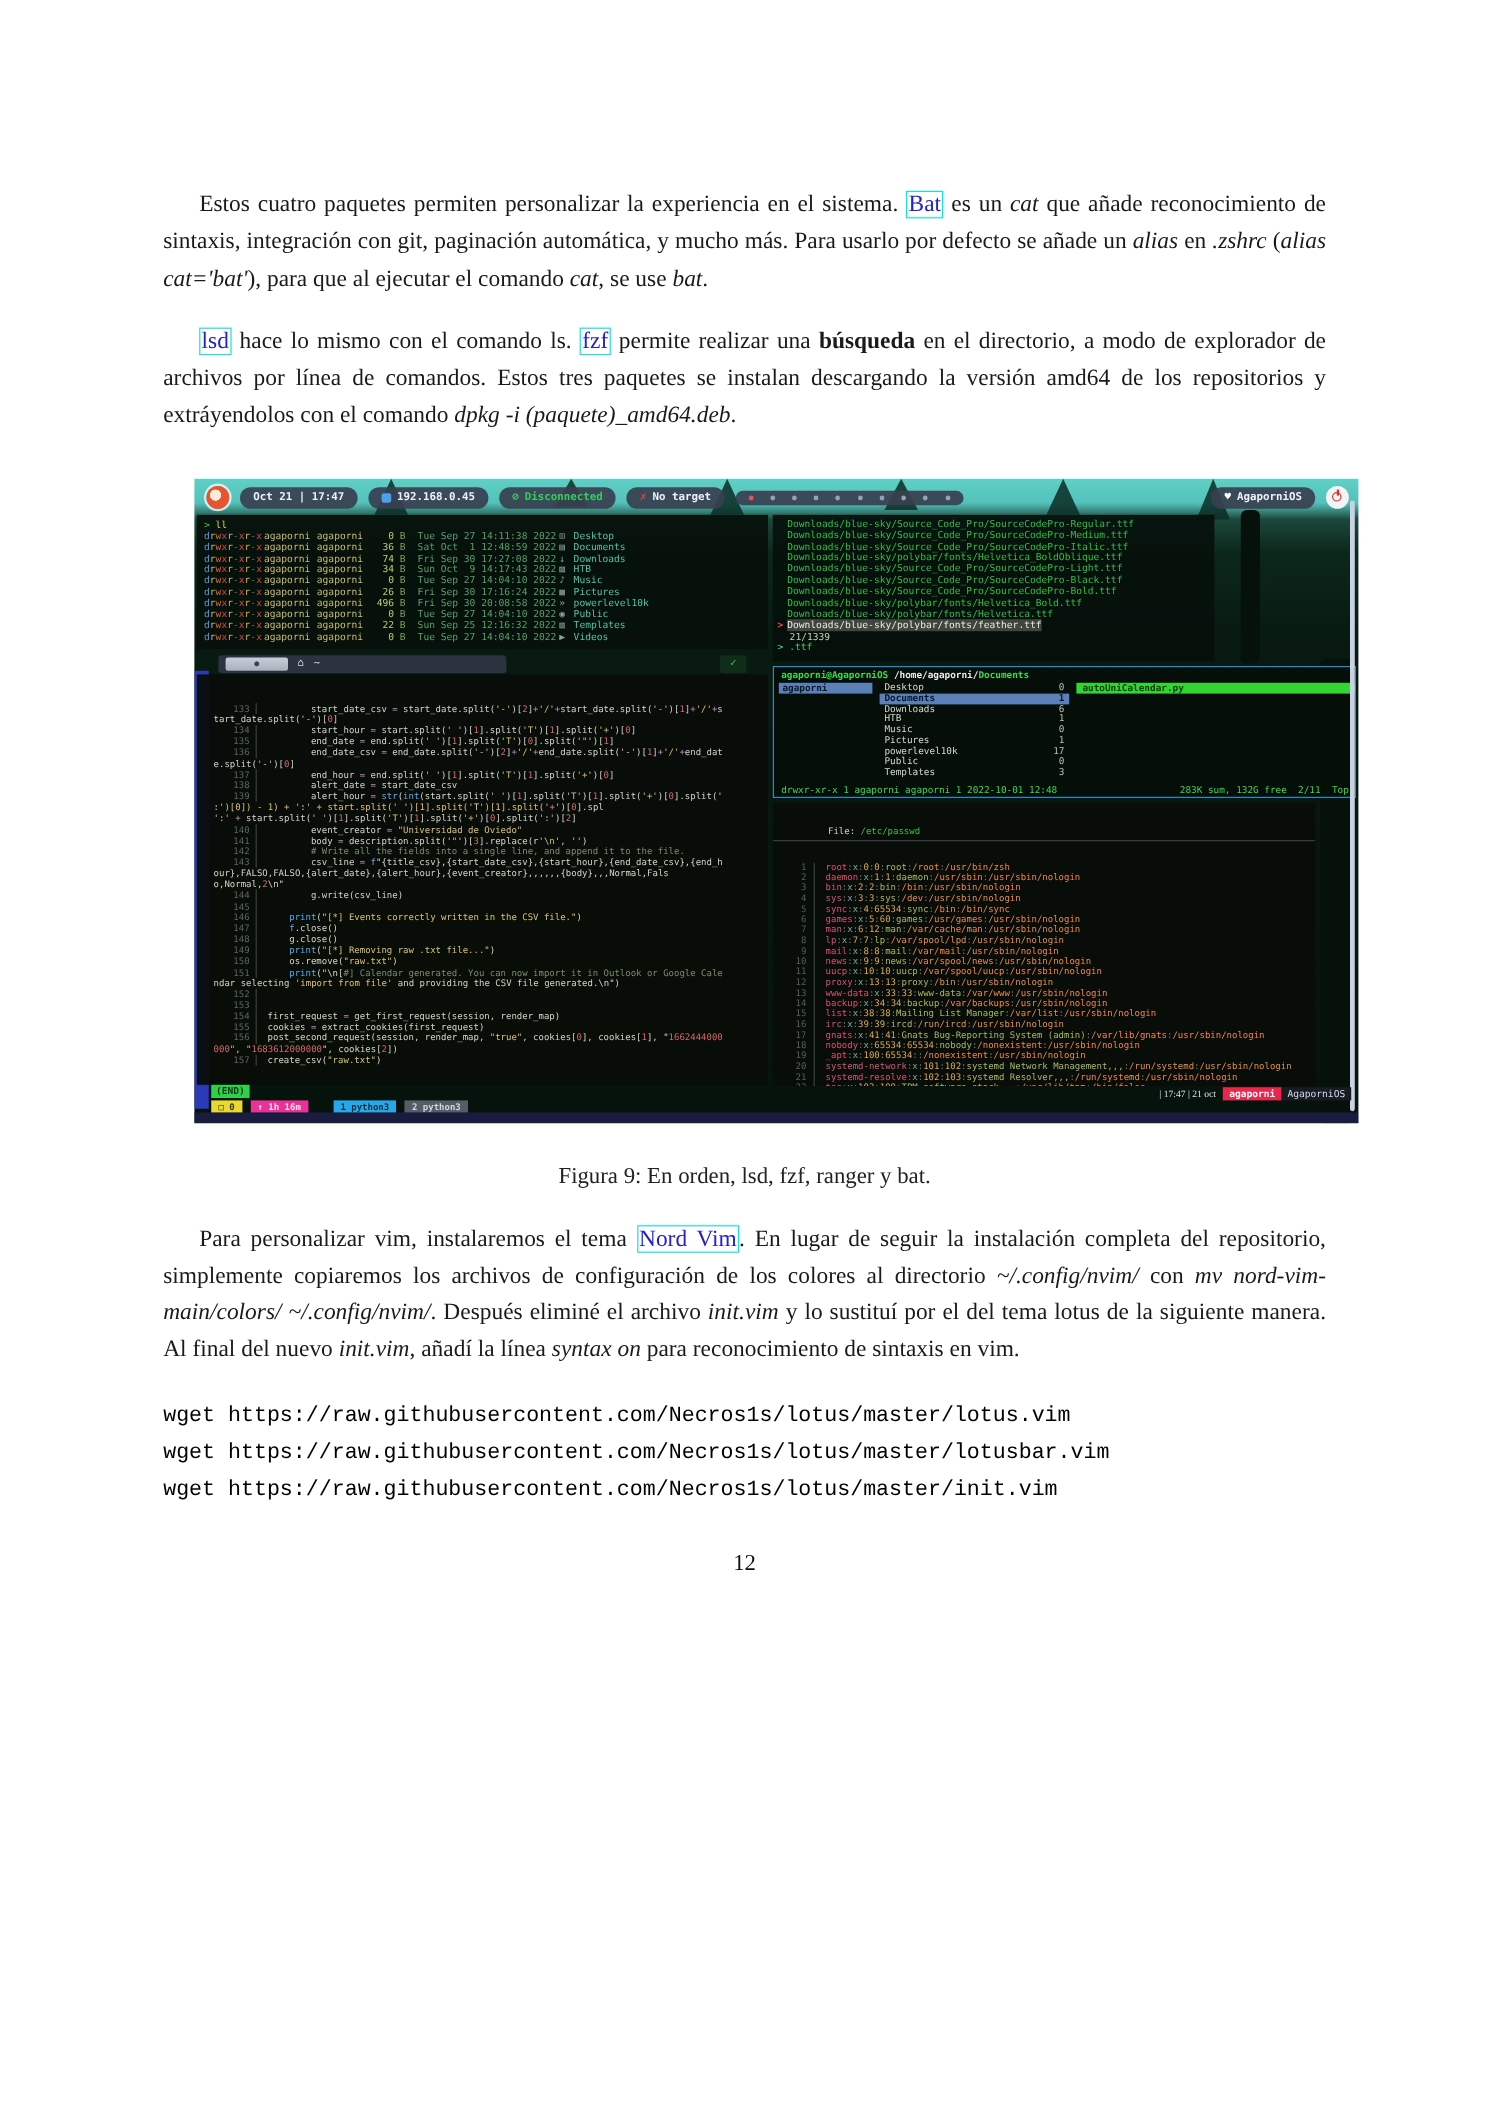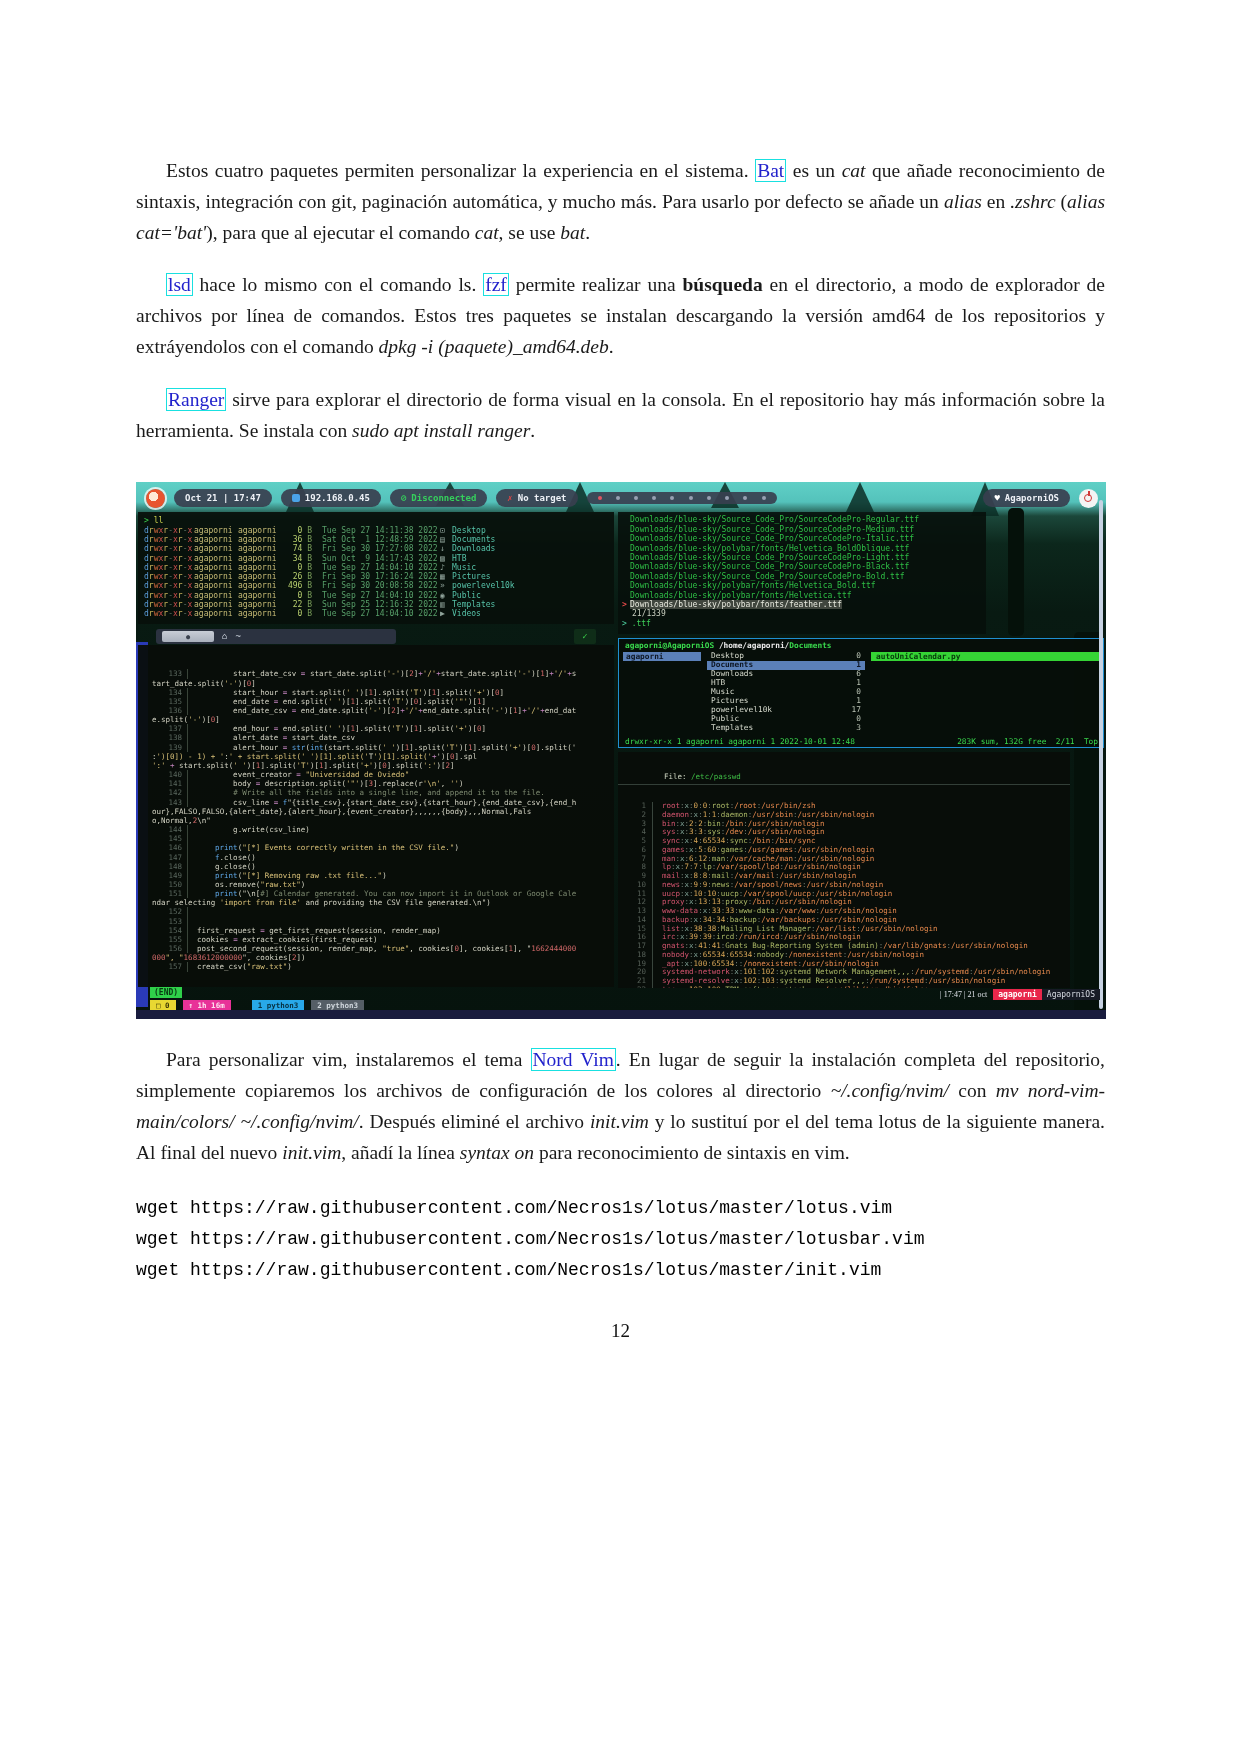--- a/index.html
+++ b/index.html
@@ -12,21 +12,21 @@
   .p1{margin-top:26px;} .p2{margin-top:22px;} .p3{margin-top:22px;} .p4{margin-top:26px;}
   .doclink{color:#2222cc;border:1.5px solid #19e0e0;padding:0 1px;cursor:pointer;}
   .caption{margin-top:34px;text-align:center;font-size:19px;color:#222;}
   .sec18{padding-top:84px;}
   .codeblock{margin-top:24px;font-family:"Liberation Mono",monospace;font-size:18px;line-height:31px;color:#000;}
   .pagenum{margin-top:34px;text-align:center;font-size:19px;}
 
   
   .shot{position:relative;width:970px;height:537px;margin-top:36px;overflow:hidden;
     background:linear-gradient(180deg,#5fd0c6 0px,#54c2bb 20px,#1b473a 34px,#0c271c 62px,#081a12 130px,#06130d 100%);
-    font-family:"DejaVu Sans Mono",monospace;}
+    font-family:"DejaVu Sans Mono",monospace;margin-left:26px;}
   .pine{position:absolute;width:0;height:0;border-left:14px solid transparent;border-right:14px solid transparent;border-bottom:30px solid rgba(10,45,36,.85);top:0;}
   .trunk{position:absolute;background:#05110a;border-radius:5px;}
   .pane{position:absolute;box-sizing:border-box;}
 
   
   .polybar{position:absolute;top:5px;left:10px;right:8px;height:22px;display:flex;align-items:center;gap:9px;z-index:5;}
   .logo{width:19px;height:19px;border-radius:50%;background:radial-gradient(circle at 40% 40%,#ffe9d8 0 28%,#e8542f 30% 100%);box-shadow:0 0 0 2px rgba(255,255,255,.75);}
   .pill{background:rgba(56,63,79,.92);border-radius:11px;padding:4px 11px;font-family:"DejaVu Sans Mono",monospace;font-size:9px;font-weight:bold;color:#eef1f6;display:flex;align-items:center;gap:5px;white-space:nowrap;}
   .ip-ic{display:inline-block;width:8px;height:8px;border-radius:2px;background:#4aa3e8;}
   .ok-ic{color:#35d05c;font-size:9px;} .x-ic{color:#e04545;font-size:9px;}
@@ -103,21 +103,20 @@
   .bottomstrip{position:absolute;left:0;right:0;bottom:0;height:9px;background:#191c3e;}
 </style>
 </head>
 <body>
 
 <div class="page">
 
 
   <p class="para indent p1">Estos cuatro paquetes permiten personalizar la experiencia en el sistema. <span class="doclink">Bat</span> es un <i>cat</i> que añade reconocimiento de sintaxis, integración con git, paginación automática, y mucho más. Para usarlo por defecto se añade un <i>alias</i> en <i>.zshrc</i> (<i>alias cat='bat'</i>), para que al ejecutar el comando <i>cat</i>, se use <i>bat</i>.</p>
   <p class="para indent p2"><span class="doclink">lsd</span> hace lo mismo con el comando ls. <span class="doclink">fzf</span> permite realizar una <b>búsqueda</b> en el directorio, a modo de explorador de archivos por línea de comandos. Estos tres paquetes se instalan descargando la versión amd64 de los repositorios y extráyendolos con el comando <i>dpkg -i (paquete)_amd64.deb</i>.</p>
-  <p class="para indent p3"><span class="doclink">Ranger</span> sirve para explorar el directorio de forma visual en la consola. En el repositorio hay más información sobre la herramienta. Se instala con <i>sudo apt install ranger</i>.</p>
 
   <div class="shot">
 
     <div class="pine" style="left:150px;"></div>
     <div class="pine" style="left:300px;border-bottom-width:24px;"></div>
     <div class="pine" style="left:430px;"></div>
     <div class="pine" style="left:575px;border-bottom-width:26px;"></div>
     <div class="pine" style="left:710px;"></div>
     <div class="pine" style="left:835px;border-bottom-width:34px;"></div>
     <div class="trunk" style="left:872px;top:26px;width:16px;height:128px;"></div>
@@ -244,20 +243,21 @@
     <div class="bscroll"></div>
 
     <div class="statusright">
       <span class="sr-time">| 17:47 | 21 oct</span>
       <span class="sr-user">agaporni</span>
       <span class="sr-host">AgaporniOS</span>
     </div>
     <div class="bottomstrip"></div>
   </div>
 
+  <div class="caption">Figura 9: En orden, lsd, fzf, ranger y bat.</div>
 
 
   <p class="para indent p4">Para personalizar vim, instalaremos el tema <span class="doclink">Nord Vim</span>. En lugar de seguir la instalación completa del repositorio, simplemente copiaremos los archivos de configuración de los colores al directorio <i>~/.config/nvim/</i> con <i>mv nord-vim-main/colors/ ~/.config/nvim/</i>. Después eliminé el archivo <i>init.vim</i> y lo sustituí por el del tema lotus de la siguiente manera. Al final del nuevo <i>init.vim</i>, añadí la línea <i>syntax on</i> para reconocimiento de sintaxis en vim.</p>
 
   <div class="codeblock" id="doc-code">
       <div>wget https://raw.githubusercontent.com/Necros1s/lotus/master/lotus.vim</div>
       <div>wget https://raw.githubusercontent.com/Necros1s/lotus/master/lotusbar.vim</div>
       <div>wget https://raw.githubusercontent.com/Necros1s/lotus/master/init.vim</div>
     </div>
 

